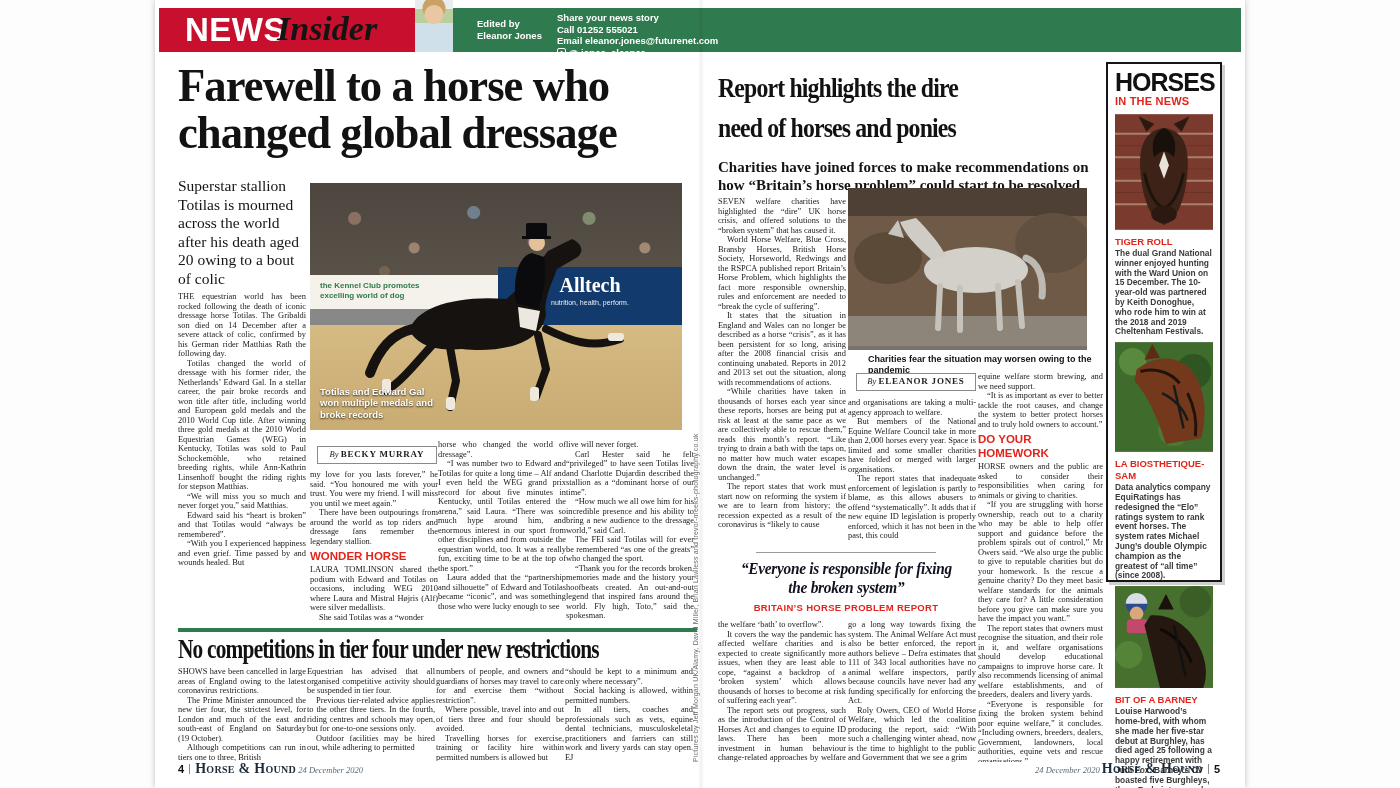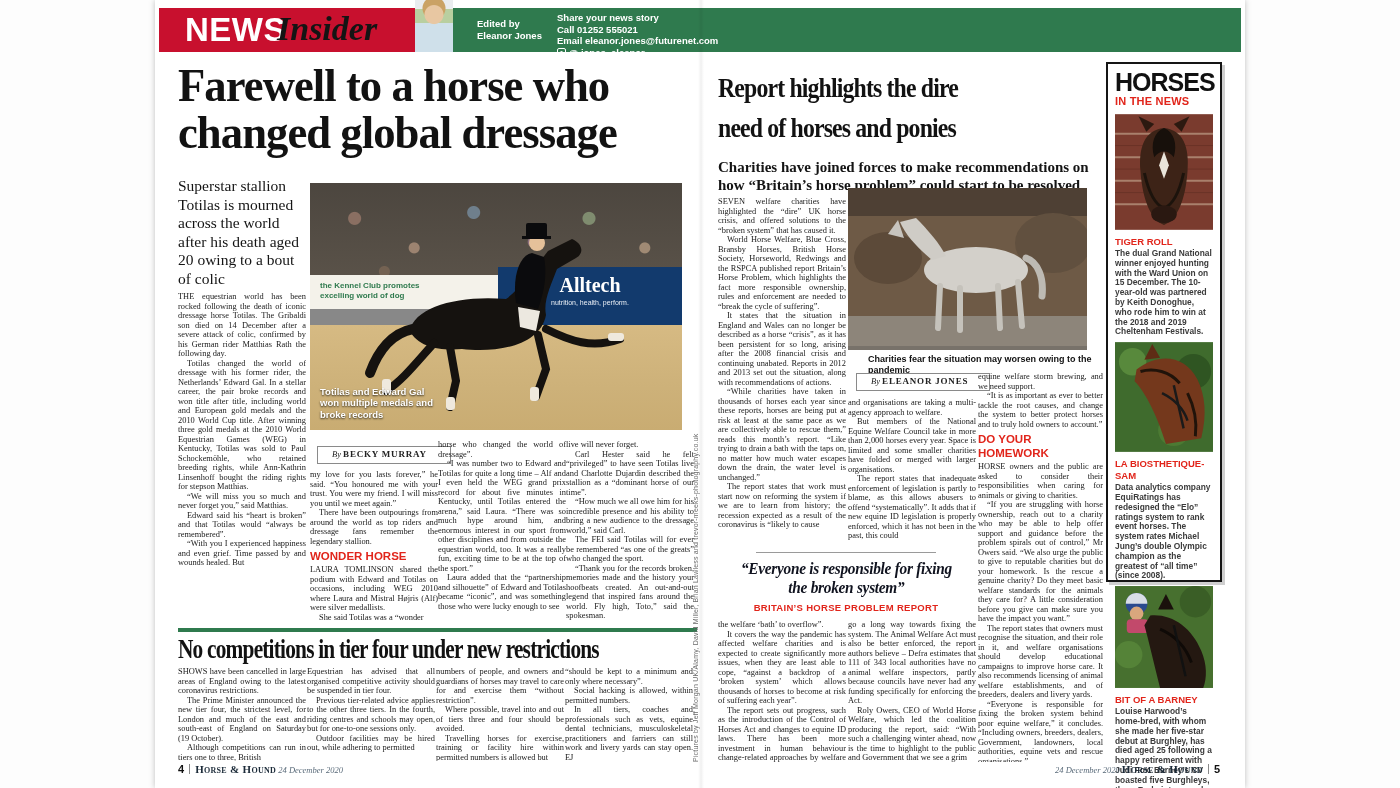--- a/index.html
+++ b/index.html
@@ -23,22 +23,22 @@
   .ig{display:inline-block;width:7px;height:7px;border:1px solid #fff;border-radius:2px;position:relative;top:1px;margin-right:3px;}
   .ig::after{content:"";position:absolute;left:2px;top:2px;width:3px;height:3px;border-radius:50%;background:#fff;}
   
   .hl{font-weight:700;color:#121212;letter-spacing:-1px;}
   .hl-line{display:block;white-space:nowrap;transform-origin:0 50%;}
   .stand{color:#141414;}
   .bp{font:8.4px/9.5px "Liberation Serif",serif;text-align:justify;margin:0;color:#191919;}
   .ind{text-indent:9px;}
   .col{position:absolute;overflow:hidden;}
   .subhead{font:800 11.5px/14px "Liberation Sans",sans-serif;color:#e1251b;margin:3px 0 2px;}
-  .bybox{position:absolute;border:1px solid #8a8a8a;background:#fff;
-         font:italic 8.5px/15px "Liberation Serif",serif;color:#222;padding-left:14px;}
+  .bybox{position:absolute;border:1px solid #8a8a8a;background:#fff;text-align:center;
+         font:italic 8.5px/15px "Liberation Serif",serif;color:#222;}
   .bybox b{font-style:normal;font-weight:700;letter-spacing:.8px;font-size:9px;}
   .greenrule{position:absolute;background:#2f7a4e;}
   
   .photo{position:absolute;overflow:hidden;background:#888;}
   .ph-caption{position:absolute;left:10px;bottom:10px;width:125px;
       font:700 9.5px/11.5px "Liberation Sans",sans-serif;color:#fff;text-shadow:0 1px 2px rgba(0,0,0,.8);}
   .caption-dark{font:700 9px/11px "Liberation Sans",sans-serif;color:#111;}
   .crowd{position:absolute;left:0;top:0;width:100%;height:118px;
      background:
       radial-gradient(circle at 12% 30%,#8a6f62 0 6px,transparent 7px),
@@ -69,21 +69,21 @@
   .sidebar{position:absolute;left:951px;top:62px;width:116px;height:520px;background:#fff;
      border:2px solid #151515;box-shadow:3px 3px 0 #cfcfcf;box-sizing:border-box;padding:6px 7px;}
   .sb-title{font:800 25px/25px "Liberation Sans",sans-serif;color:#111;letter-spacing:-1px;}
   .sb-sub{font:800 11px/13px "Liberation Sans",sans-serif;color:#e1251b;letter-spacing:.2px;margin-bottom:5px;}
   .sb-photo{width:100%;overflow:hidden;position:relative;}
   .sb-head{font:800 9.5px/12px "Liberation Sans",sans-serif;color:#e1251b;margin-top:5px;}
   .sbt{font:700 8.4px/9.8px "Liberation Sans",sans-serif;color:#3b3b3b;margin:1px 0 4px;}
   
   .footer{position:absolute;top:763px;font:8.5px/12px "Liberation Serif",serif;color:#33414e;}
   .pgnum{font:700 11px/12px "Liberation Sans",sans-serif;color:#111;}
-  .fbrand{font-variant:small-caps;font-weight:700;font-size:11px;color:#1c2b39;letter-spacing:.3px;}
+  .fbrand{font-variant:small-caps;font-weight:700;font-size:14px;color:#1c2b39;letter-spacing:.3px;}
   .fdate{font-style:italic;color:#5a6b7a;}
   .fdiv{display:inline-block;width:1px;height:10px;background:#888;margin:0 5px;vertical-align:-1px;}
   .vcredit{position:absolute;left:536px;top:430px;height:332px;writing-mode:vertical-rl;transform:rotate(180deg);
      font:7px/9px "Liberation Sans",sans-serif;color:#6a6a6a;letter-spacing:.2px;}
   .fold{position:absolute;left:543px;top:0;width:6px;height:788px;
      background:linear-gradient(90deg,rgba(0,0,0,0) 0,rgba(0,0,0,.06) 50%,rgba(0,0,0,0) 100%);}
 </style>
 </head>
 <body>
 

